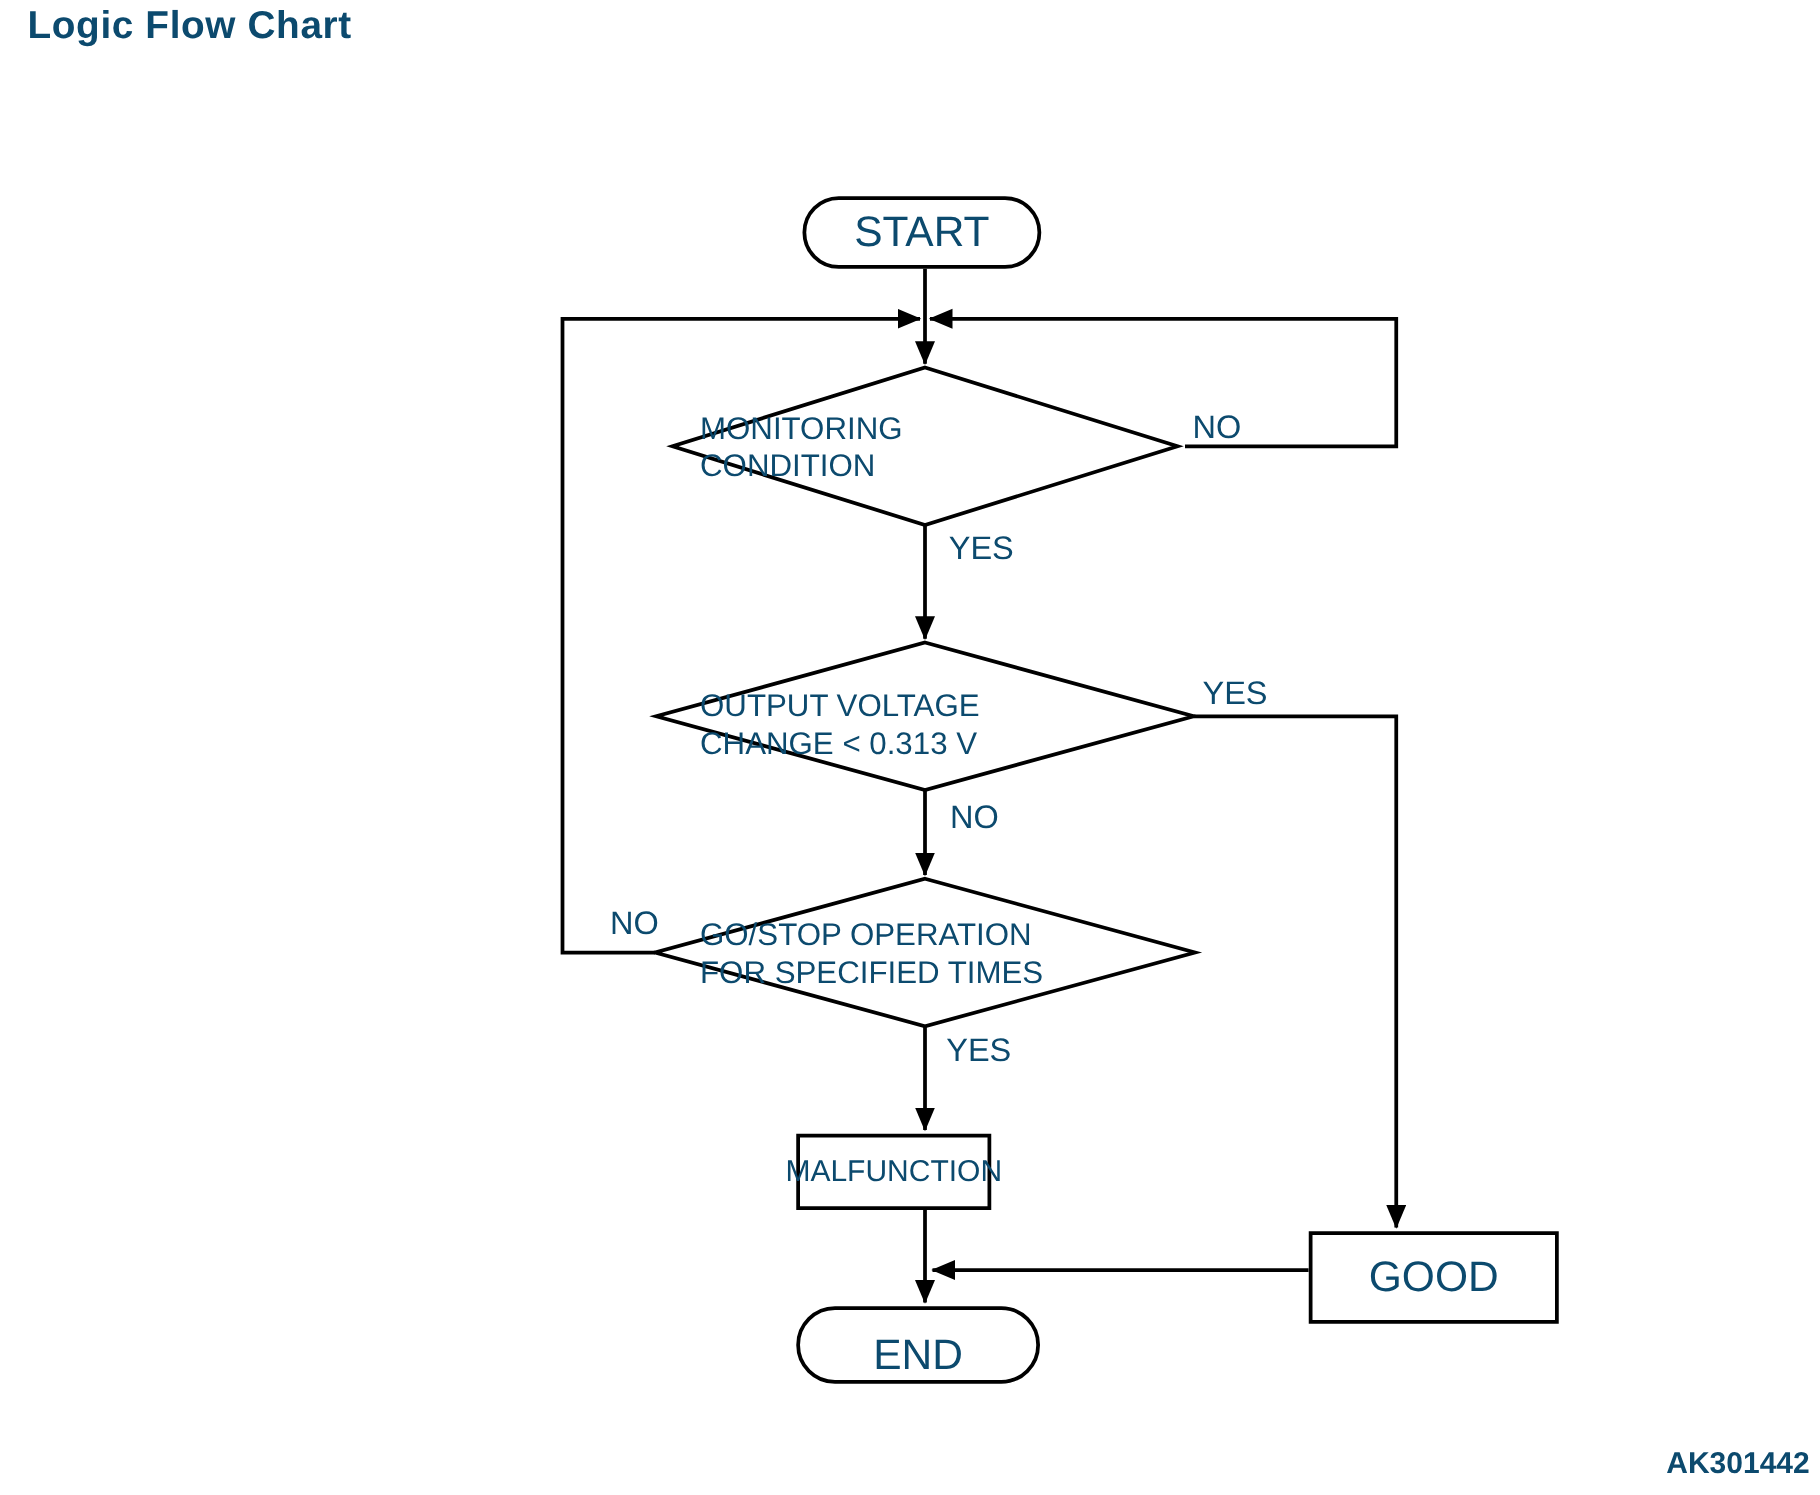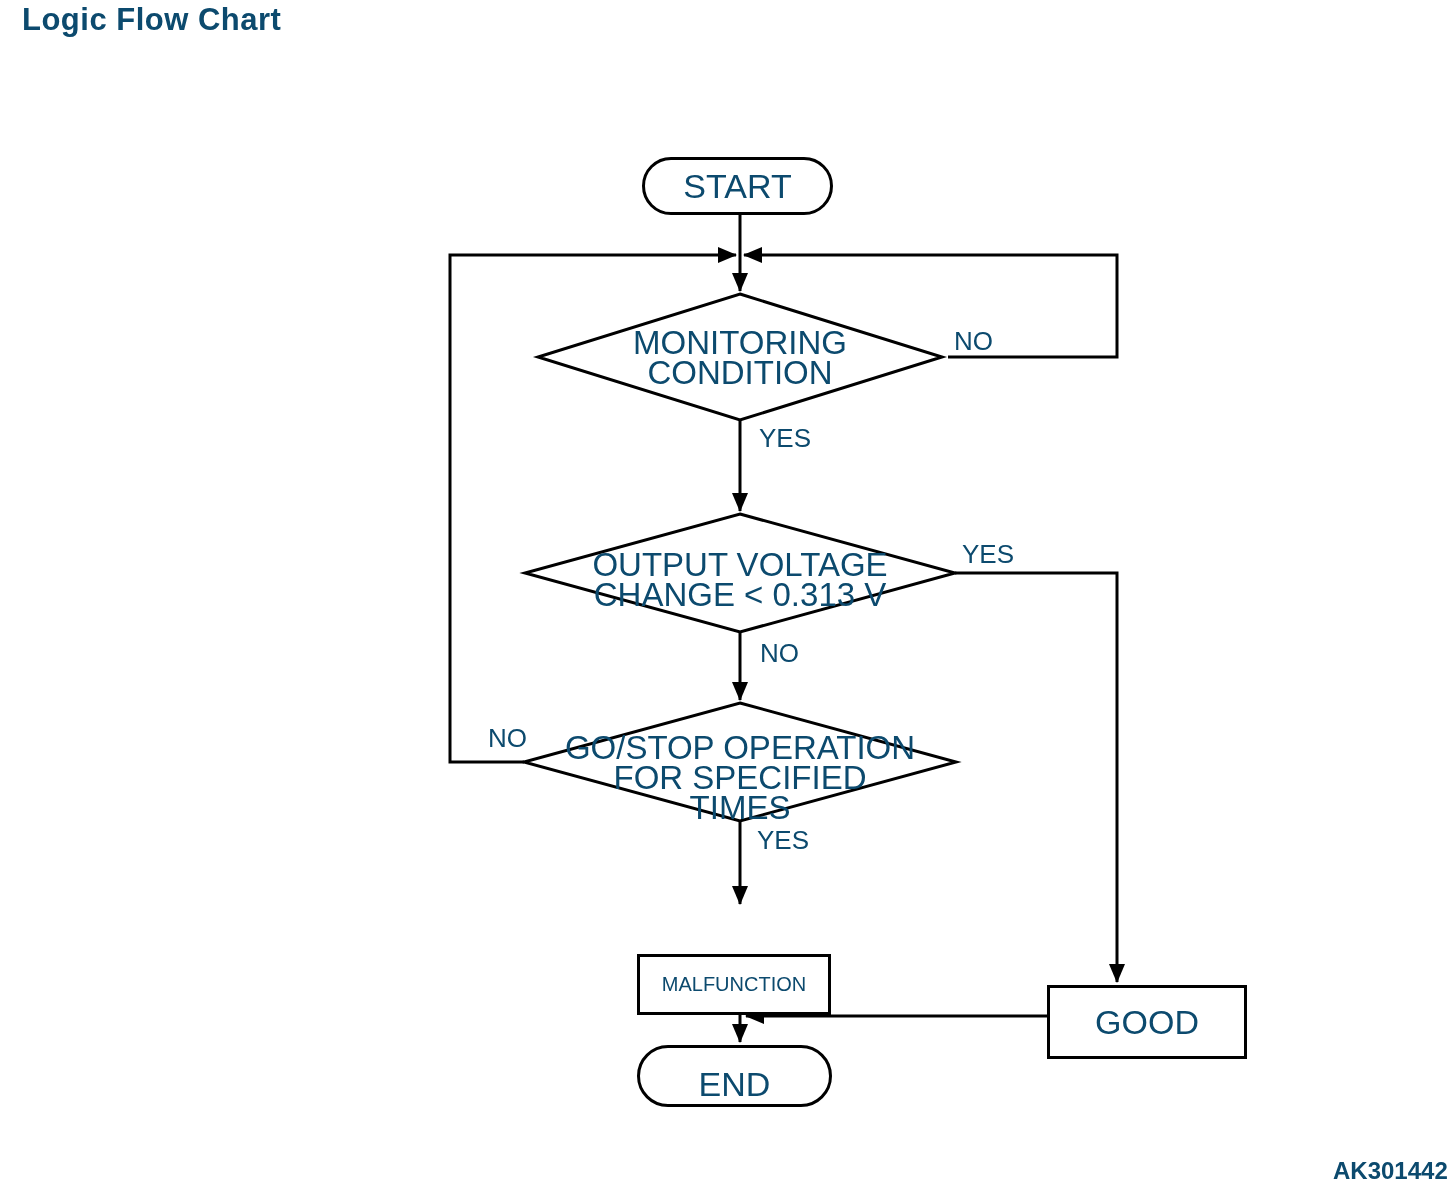--- a/index.html
+++ b/index.html
@@ -47,37 +47,36 @@
     align-items: center;
     justify-content: center;
     font-size: 34px;
     text-align: center;
   }
   .terminator-start {
     left: 642px; top: 157px; width: 191px; height: 58px;
     border-radius: 29px;
   }
   .process-malfunction {
-    left: 637px; top: 907px; width: 194px; height: 61px;
-    font-size: 20px;
-    margin-top: 47px;
+    left: 637px; top: 907px; width: 156px; height: 61px;
+    font-size: 24px;
   }
   .process-good {
     left: 1047px; top: 985px; width: 200px; height: 74px;
   }
   .terminator-end {
     left: 637px; top: 1045px; width: 195px; height: 62px;
     border-radius: 31px;
     align-items: flex-end;
   }
   .diamond-text {
     position: absolute;
     width: 360px;
-    text-align: center;
-    font-size: 33px;
+    text-align: left;
+    font-size: 25px;
     line-height: 30px;
     white-space: pre-line;
   }
   .d1-text { left: 560px; top: 328px; }
   .d2-text { left: 560px; top: 550px; }
   .d3-text { left: 560px; top: 733px; }
   .edge-label {
     position: absolute;
     font-size: 26px;
     line-height: 28px;

